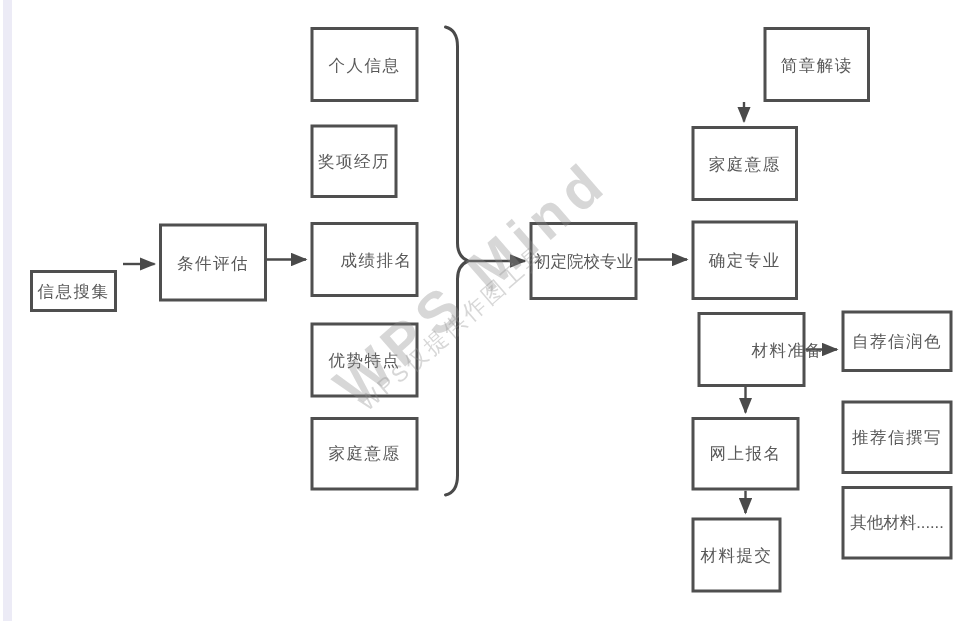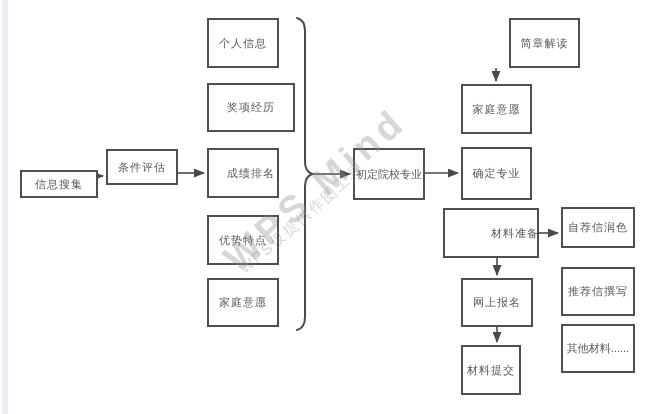--- a/index.html
+++ b/index.html
@@ -52,35 +52,35 @@
     <path d="M313 174 H350" marker-end="url(#ah)"></path>
     <path d="M425 173 H458" marker-end="url(#ah)"></path>
     <path d="M496 68 V81" marker-end="url(#ah)"></path>
     <path d="M497 258 V275" marker-end="url(#ah)"></path>
     <path d="M497 327 V342" marker-end="url(#ah)"></path>
     <path d="M533 233 H558" marker-end="url(#ah)"></path>
     <path d="M297 18 Q305 20 305 31 L305 162 Q305 171 312 174 Q305 177 305 186 L305 317 Q305 328 297 330" stroke-width="2" stroke-linecap="round"></path>
   </g>
 </svg>
 
-<div class="node" style="left:20px;top:170px;width:78px;height:28px;">信息搜集</div>
-<div class="node" style="left:106px;top:149px;width:72px;height:36px;text-align:center;">条件评估</div>
+<div class="node" style="left:20px;top:180px;width:58px;height:28px;">信息搜集</div>
+<div class="node" style="left:106px;top:149px;width:72px;height:52px;text-align:center;">条件评估</div>
 
 <div class="node" style="left:207px;top:18px;width:72px;height:50px;">个人信息</div>
-<div class="node" style="left:207px;top:83px;width:88px;height:49px;">奖项经历</div>
+<div class="node" style="left:207px;top:83px;width:58px;height:49px;">奖项经历</div>
 <div class="node" style="left:207px;top:148px;width:72px;height:50px;padding-left:16px;">成绩排名</div>
 <div class="node" style="left:207px;top:215px;width:72px;height:50px;">优势特点</div>
 <div class="node" style="left:207px;top:278px;width:72px;height:49px;">家庭意愿</div>
 
 <div class="node" style="left:353px;top:148px;width:72px;height:52px;letter-spacing:0;">初定院校专业</div>
 
 <div class="node" style="left:461px;top:18px;width:71px;height:50px;margin-left:48px;">简章解读</div>
 <div class="node" style="left:461px;top:84px;width:71px;height:50px;">家庭意愿</div>
 <div class="node" style="left:461px;top:147px;width:71px;height:53px;">确定专业</div>
-<div class="node" style="left:443px;top:208px;width:96px;height:50px;padding-left:48px;">材料准备</div>
+<div class="node" style="left:465px;top:208px;width:72px;height:50px;padding-left:48px;">材料准备</div>
 <div class="node" style="left:461px;top:278px;width:72px;height:49px;">网上报名</div>
 <div class="node" style="left:461px;top:345px;width:60px;height:50px;">材料提交</div>
 
 <div class="node" style="left:561px;top:207px;width:74px;height:41px;">自荐信润色</div>
 <div class="node" style="left:561px;top:267px;width:74px;height:49px;">推荐信撰写</div>
 <div class="node" style="left:561px;top:324px;width:74px;height:49px;letter-spacing:0;">其他材料......</div>
 
 <div class="watermark wm-big">WPS Mind</div>
 <div class="watermark wm-small">WPS仅提供作图工具</div>
 

